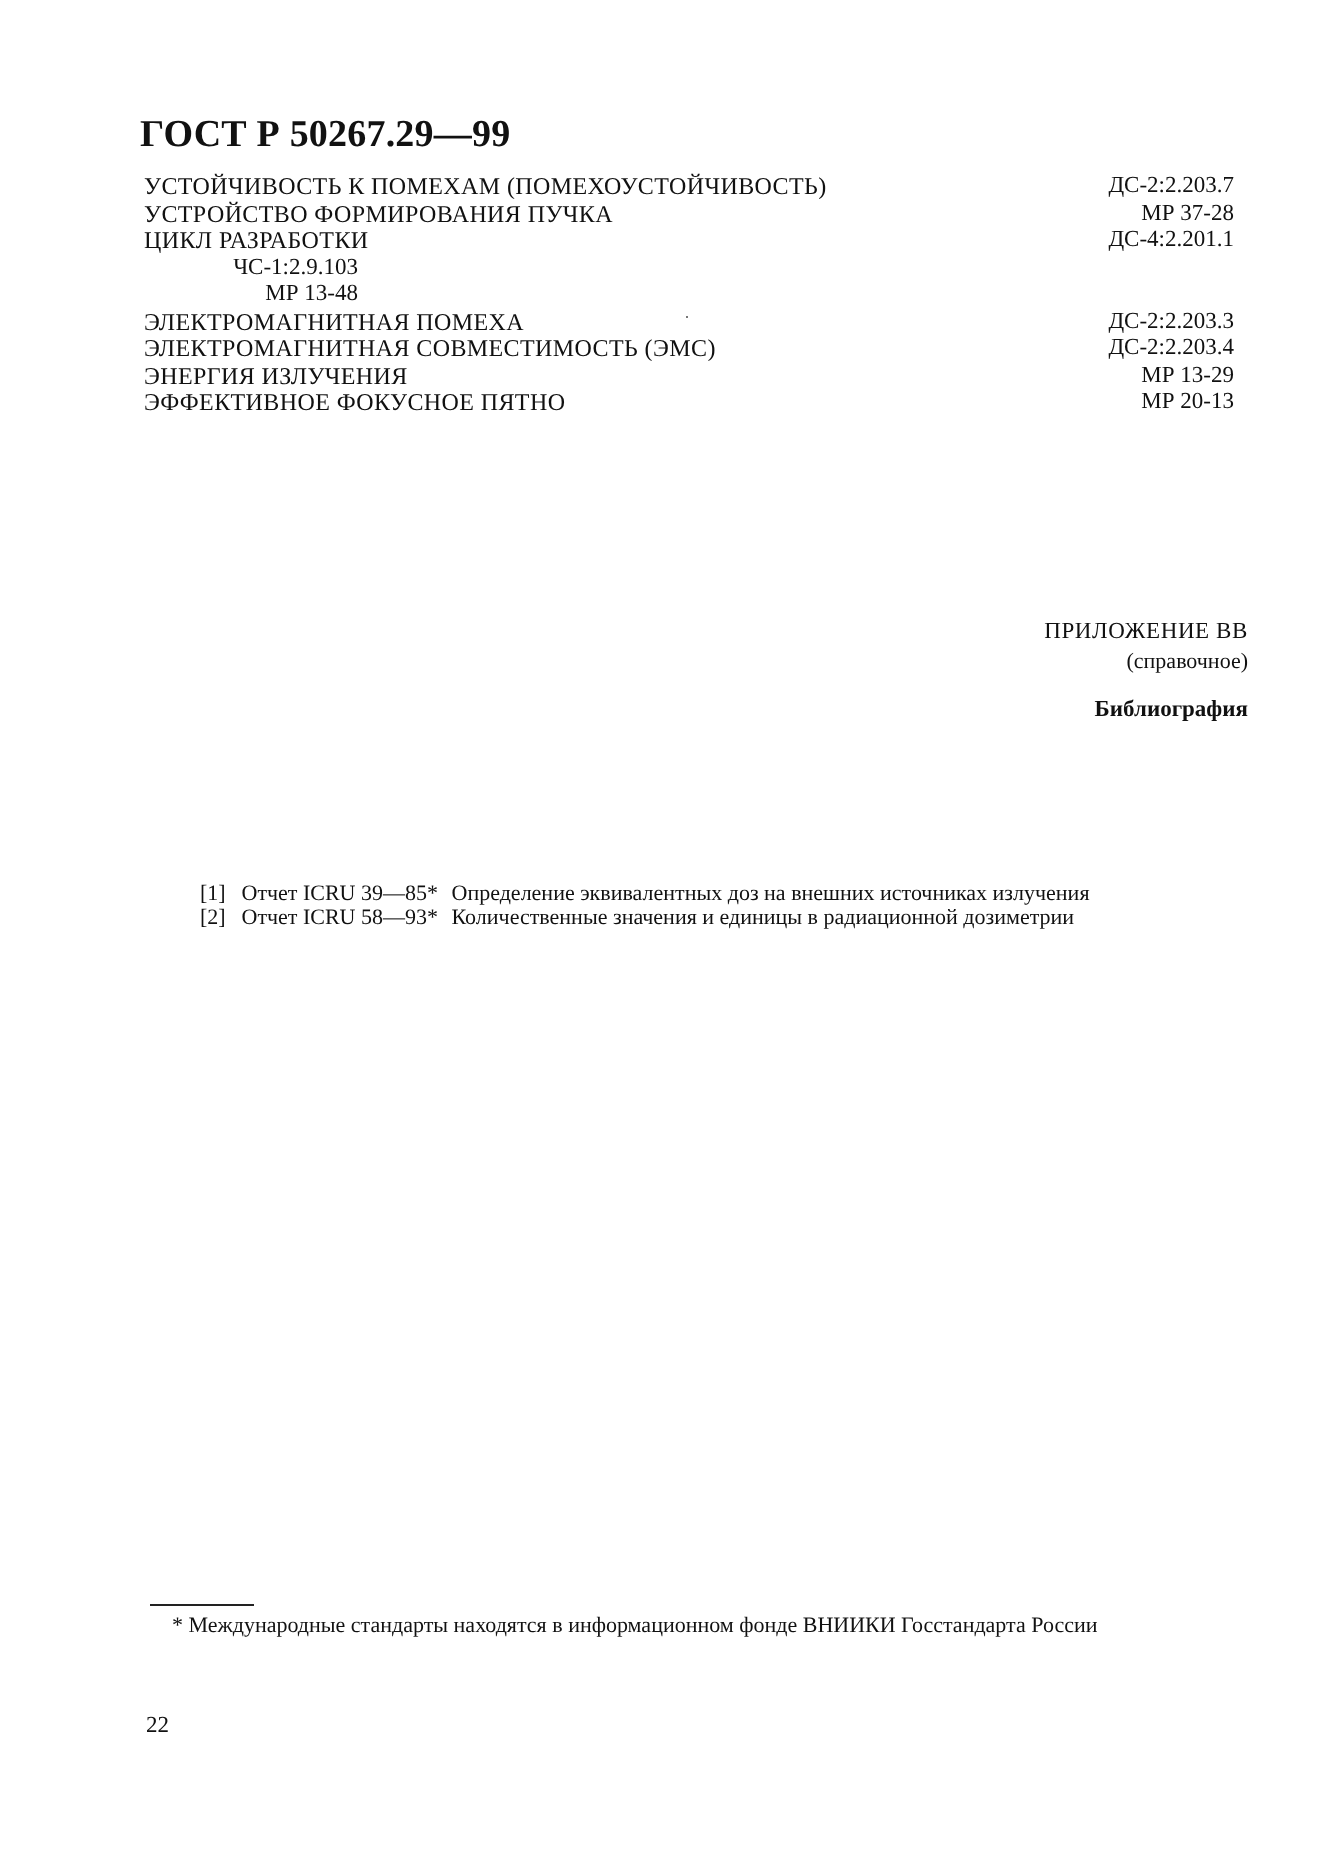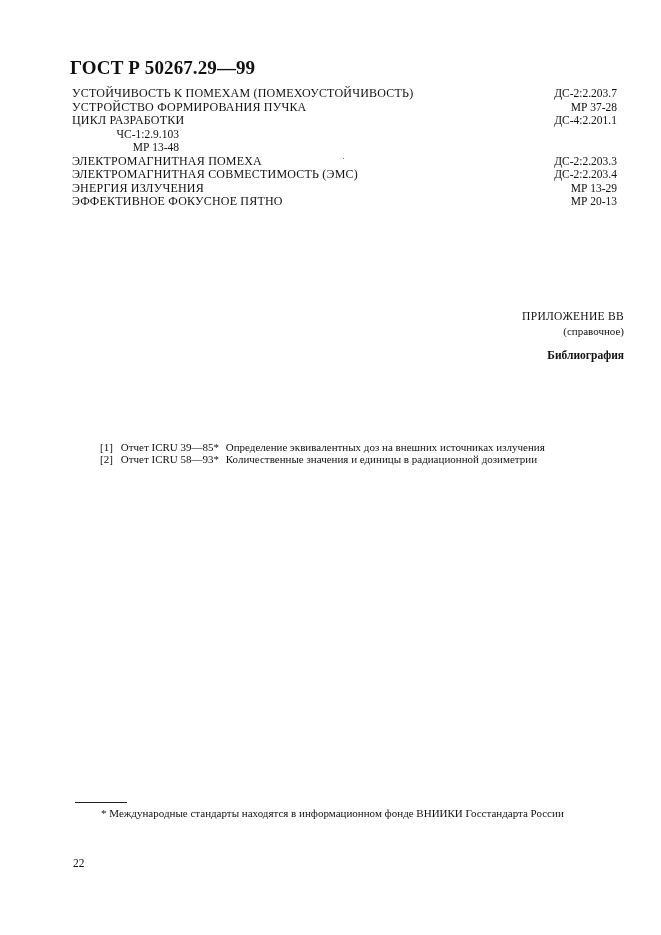--- a/index.html
+++ b/index.html
@@ -12,21 +12,21 @@
   .term-code { width: 107px; text-align: right; font-size: 11.5px; }
   .appendix { position: absolute; left: 0; width: 624px; text-align: right; }
   .app-title { top: 310px; font-size: 11.5px; letter-spacing: 0.3px; }
   .app-sub { top: 325px; font-size: 11px; }
   .app-head { top: 349px; font-size: 11.5px; font-weight: bold; }
   .biblio { position: absolute; left: 100px; top: 399px; width: 520px; margin-top: 42px; }
   .bib-row { font-size: 11px; height: 12px; line-height: 12px; white-space: nowrap; }
   .bib-num { display: inline-block; width: 18px; }
   .bib-src { margin-right: 4px; }
   .fn-line { position: absolute; left: 75px; top: 802px; width: 52px; border-top: 1px solid #222; }
-  .footnote { position: absolute; left: 101px; top: 807px; font-size: 11px; white-space: nowrap; }
+  .footnote { position: absolute; left: 86px; top: 807px; font-size: 11px; white-space: nowrap; }
   .page-num { position: absolute; left: 73px; top: 857px; font-size: 11.5px; }
   .speck { position: absolute; left: 343px; top: 158px; width: 1px; height: 1px; background: #777; }
 </style>
 </head>
 <body>
 
 <div class="header">ГОСТ Р 50267.29—99</div>
 
 <div class="terms">
   <div class="term-row">

